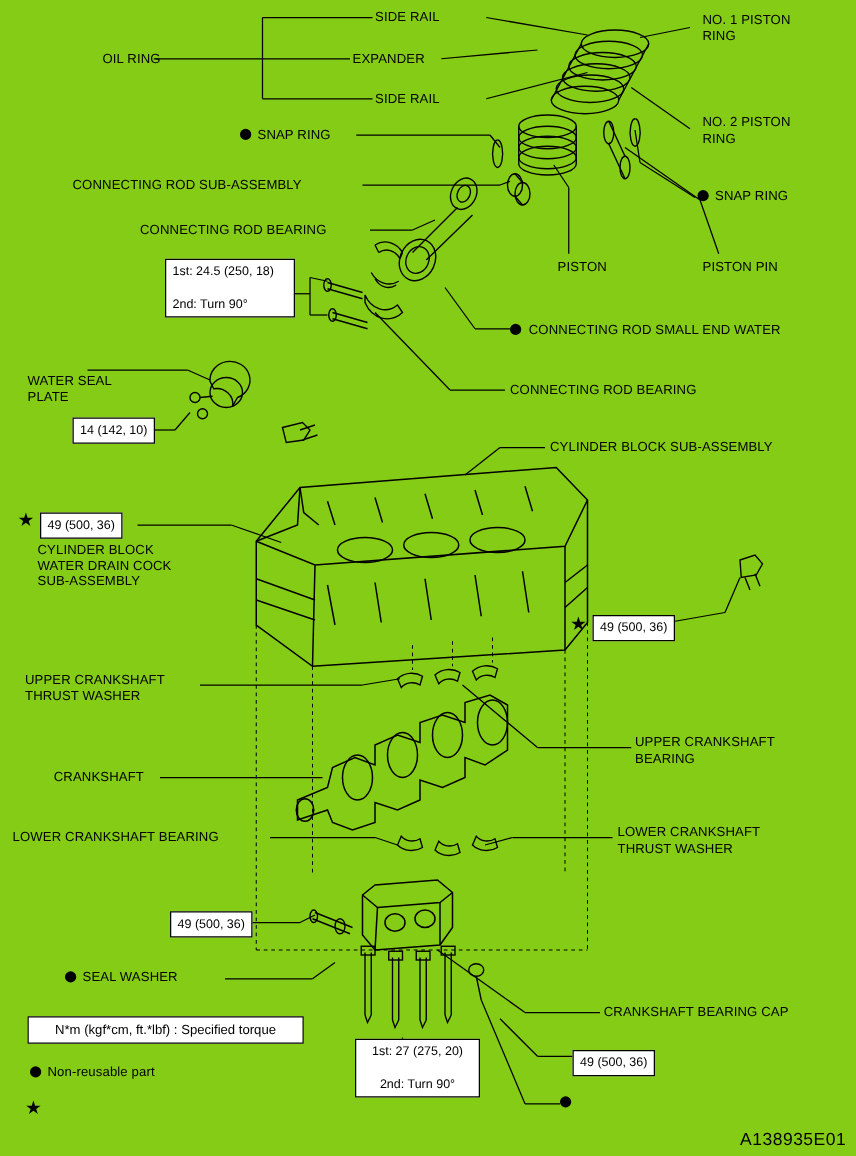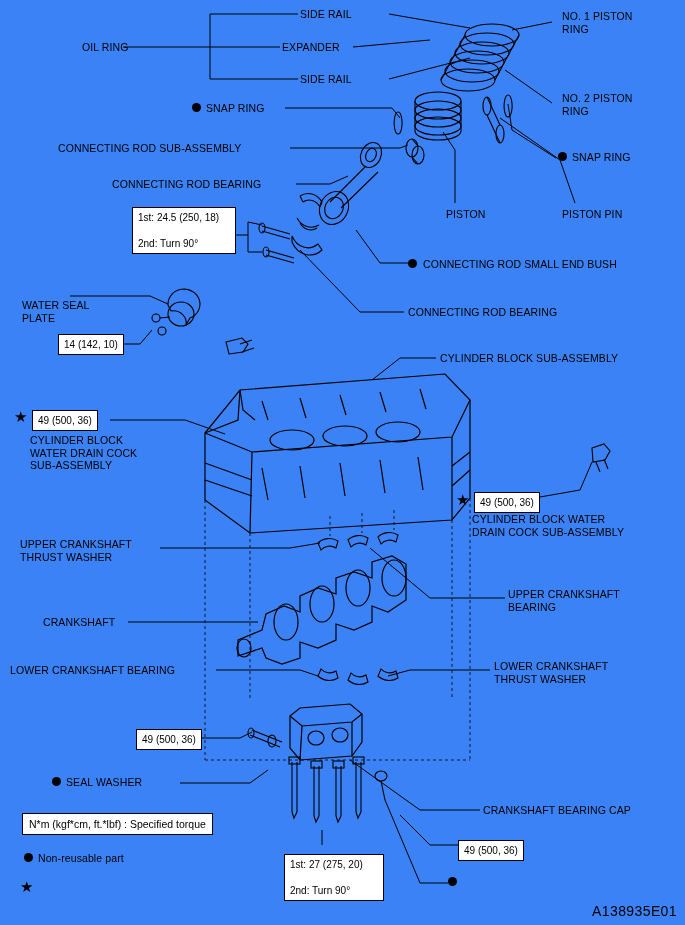--- a/index.html
+++ b/index.html
@@ -7,21 +7,21 @@
     padding: 0;
     background: #ffffff;
   }
   body {
     font-family: "Liberation Sans", sans-serif;
   }
   #sheet {
     position: relative;
     width: 685px;
     height: 925px;
-    background: #3b82f6;
+    background: #84cc16;
     overflow: hidden;
   }
   .lbl {
     position: absolute;
     font-size: 10.5px;
     line-height: 12.5px;
     color: #000;
     letter-spacing: 0.1px;
     white-space: pre;
   }
@@ -31,21 +31,21 @@
     font-size: 10px;
     line-height: 13px;
     padding: 3px 5px;
     background: #fff;
     white-space: pre;
   }
   .legendbox {
     position: absolute;
     border: 1px solid #000;
     font-size: 10.5px;
-    padding: 4px 6px;
+    padding: 4px 21px;
     background: #fff;
     white-space: pre;
   }
   .dot {
     position: absolute;
     width: 9px;
     height: 9px;
     border-radius: 50%;
     background: #000;
   }
@@ -358,37 +358,35 @@
   <div class="dot" style="left:558px; top:152px;"></div>
   <div class="lbl" style="left:572px; top:151px;">SNAP RING</div>
 
   <div class="lbl" style="left:58px; top:142px;">CONNECTING ROD SUB-ASSEMBLY</div>
   <div class="lbl" style="left:112px; top:178px;">CONNECTING ROD BEARING</div>
 
   <div class="lbl" style="left:446px; top:208px;">PISTON</div>
   <div class="lbl" style="left:562px; top:208px;">PISTON PIN</div>
 
   <div class="dot" style="left:408px; top:259px;"></div>
-  <div class="lbl" style="left:423px; top:258px;">CONNECTING ROD SMALL END BUSH</div>
+  <div class="lbl" style="left:423px; top:258px;">CONNECTING ROD SMALL END WATER</div>
 
   <div class="lbl" style="left:408px; top:306px;">CONNECTING ROD BEARING</div>
 
   <div class="lbl" style="left:22px; top:282px;margin-top:17px;">WATER SEAL
 PLATE</div>
 
   <div class="lbl" style="left:440px; top:352px;">CYLINDER BLOCK SUB-ASSEMBLY</div>
 
   <div class="star" style="left:14px; top:409px;">★</div>
   <div class="lbl" style="left:30px; top:434px;">CYLINDER BLOCK
 WATER DRAIN COCK
 SUB-ASSEMBLY</div>
 
   <div class="star" style="left:456px; top:492px;">★</div>
-  <div class="lbl" style="left:472px; top:513px;">CYLINDER BLOCK WATER
-DRAIN COCK SUB-ASSEMBLY</div>
 
   <div class="lbl" style="left:20px; top:538px;">UPPER CRANKSHAFT
 THRUST WASHER</div>
   <div class="lbl" style="left:508px; top:588px;">UPPER CRANKSHAFT
 BEARING</div>
   <div class="lbl" style="left:43px; top:616px;">CRANKSHAFT</div>
   <div class="lbl" style="left:10px; top:664px;">LOWER CRANKSHAFT BEARING</div>
   <div class="lbl" style="left:494px; top:660px;">LOWER CRANKSHAFT
 THRUST WASHER</div>
 
@@ -400,21 +398,21 @@
   <div class="dot" style="left:448px; top:877px;"></div>
   <div class="lbl" style="left:462px; top:876px;"></div>
 
   <div class="torque" style="left:132px; top:207px; width:92px;">1st: 24.5 (250, 18)
 
 2nd: Turn 90°</div>
   <div class="torque" style="left:58px; top:334px;text-align:center;">14 (142, 10)</div>
   <div class="torque" style="left:32px; top:410px;">49 (500, 36)</div>
   <div class="torque" style="left:474px; top:492px;">49 (500, 36)</div>
   <div class="torque" style="left:136px; top:729px;">49 (500, 36)</div>
-  <div class="torque" style="left:284px; top:854px; width:88px;">1st: 27 (275, 20)
+  <div class="torque" style="left:284px; top:831px; width:88px;text-align:center;">1st: 27 (275, 20)
 
 2nd: Turn 90°</div>
   <div class="torque" style="left:458px; top:840px;">49 (500, 36)</div>
 
   <div class="legendbox" style="left:22px; top:813px;">N*m (kgf*cm, ft.*lbf) : Specified torque</div>
   <div class="dot" style="left:24px; top:853px;"></div>
   <div class="lbl" style="left:38px; top:852px;">Non-reusable part</div>
   <div class="star" style="left:20px; top:879px;">★</div>
   <div class="lbl" style="left:38px; top:925px;">Precoated part</div>
 

